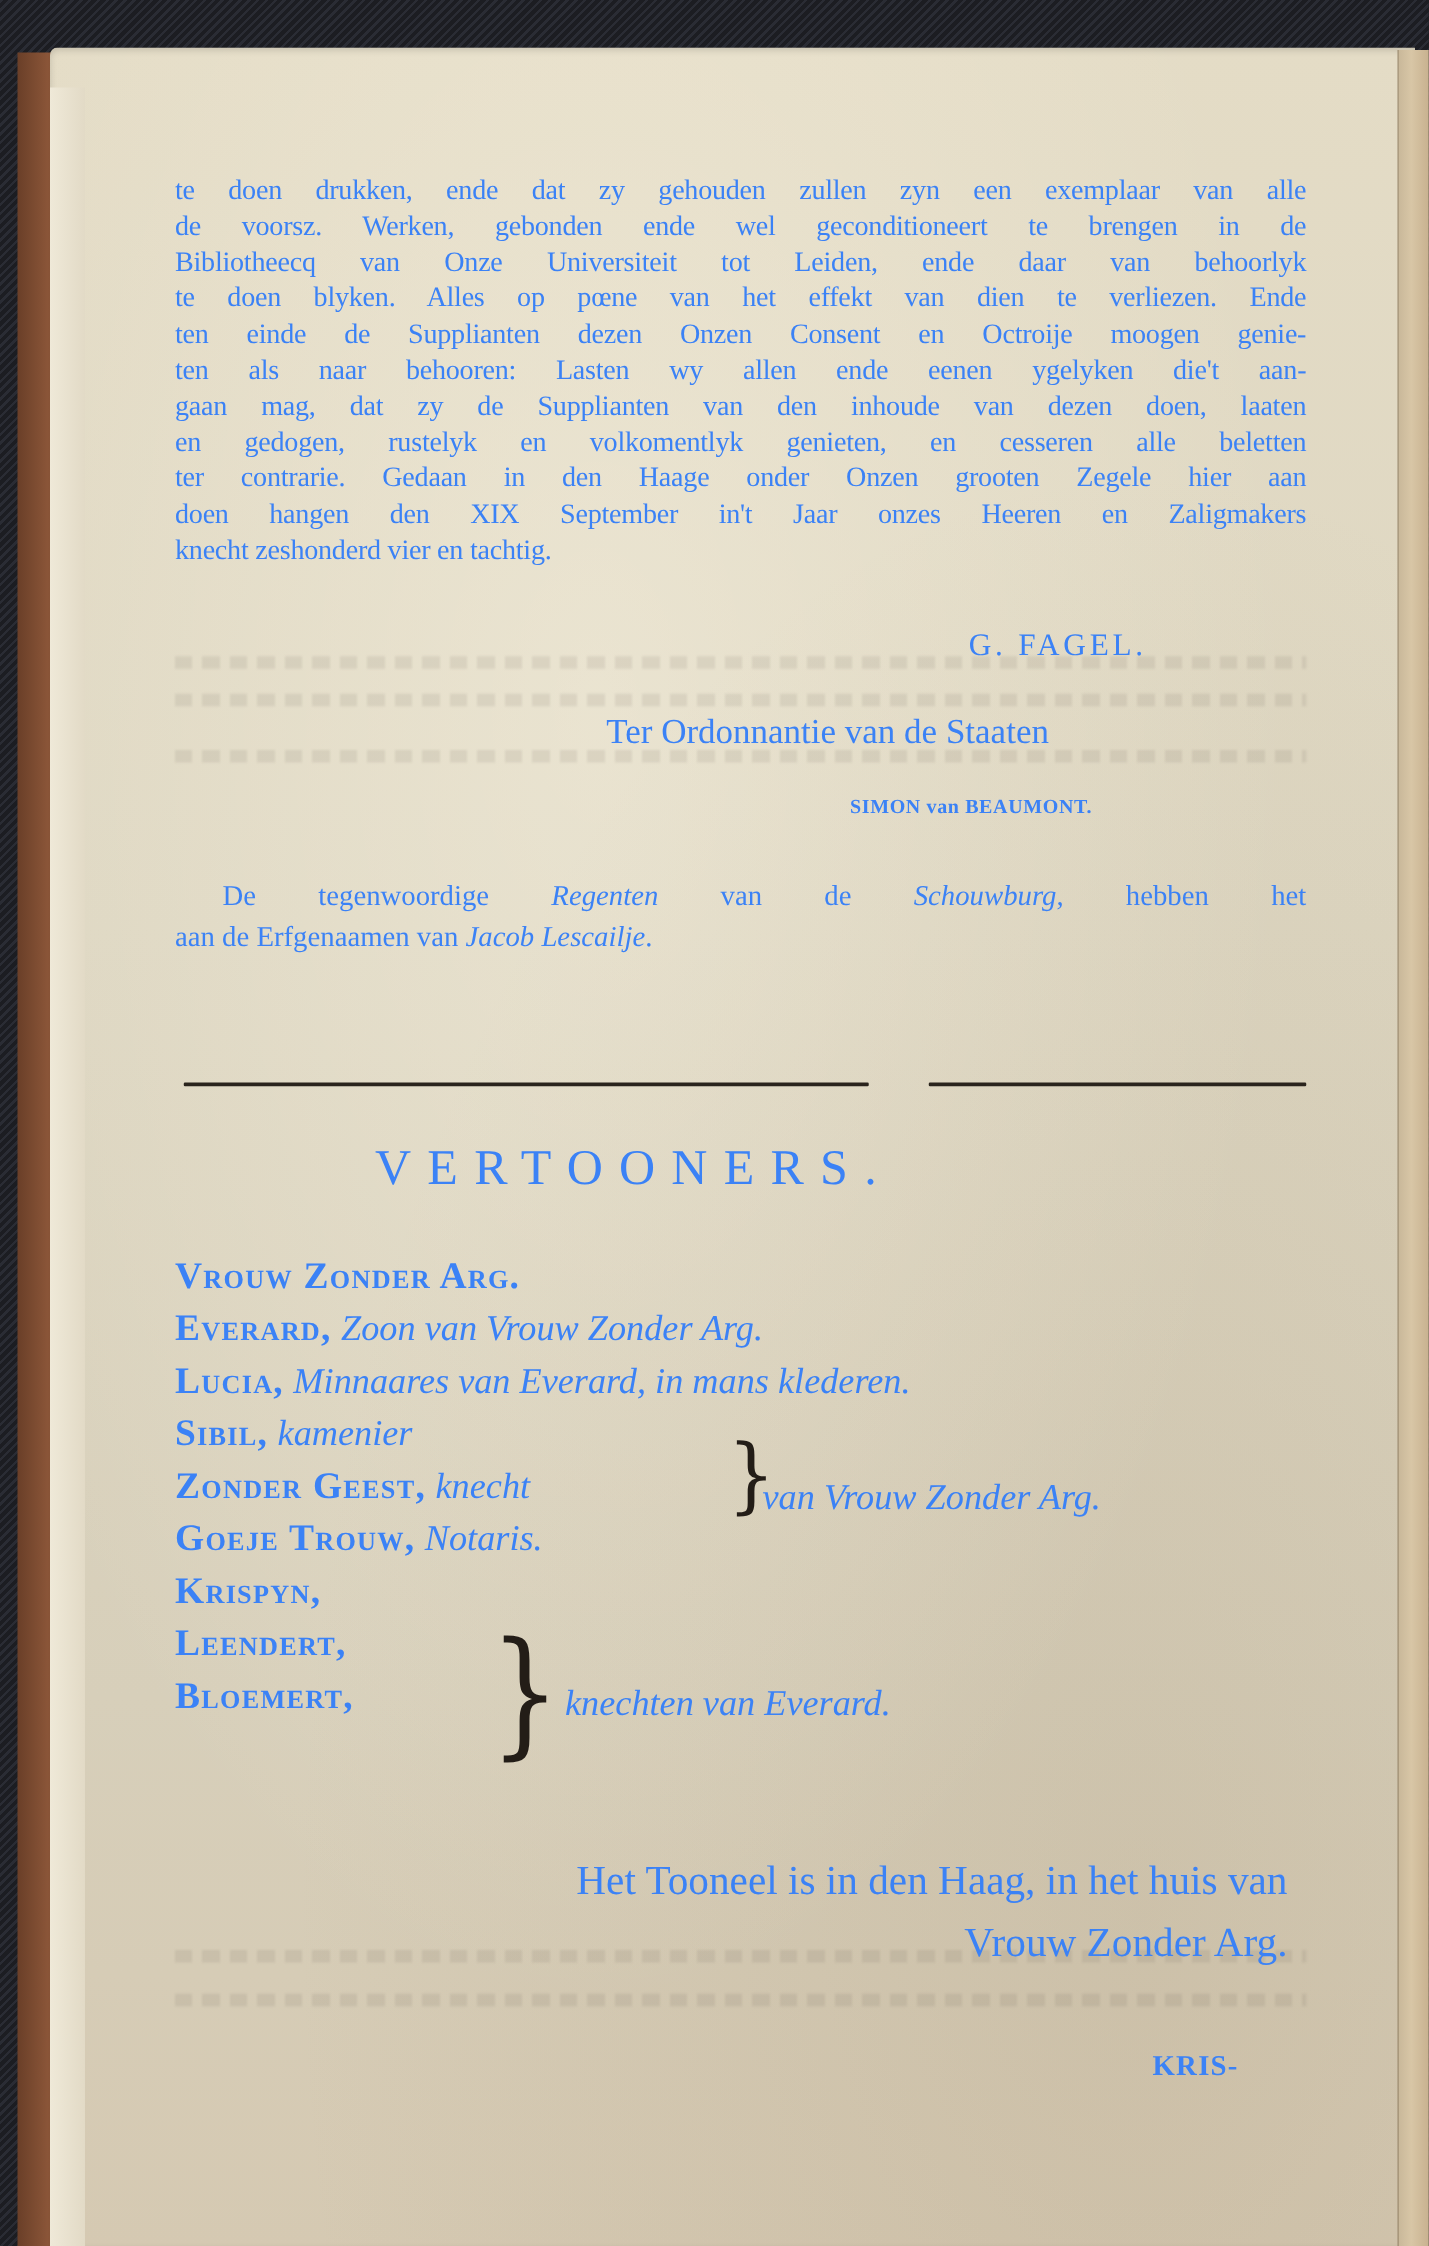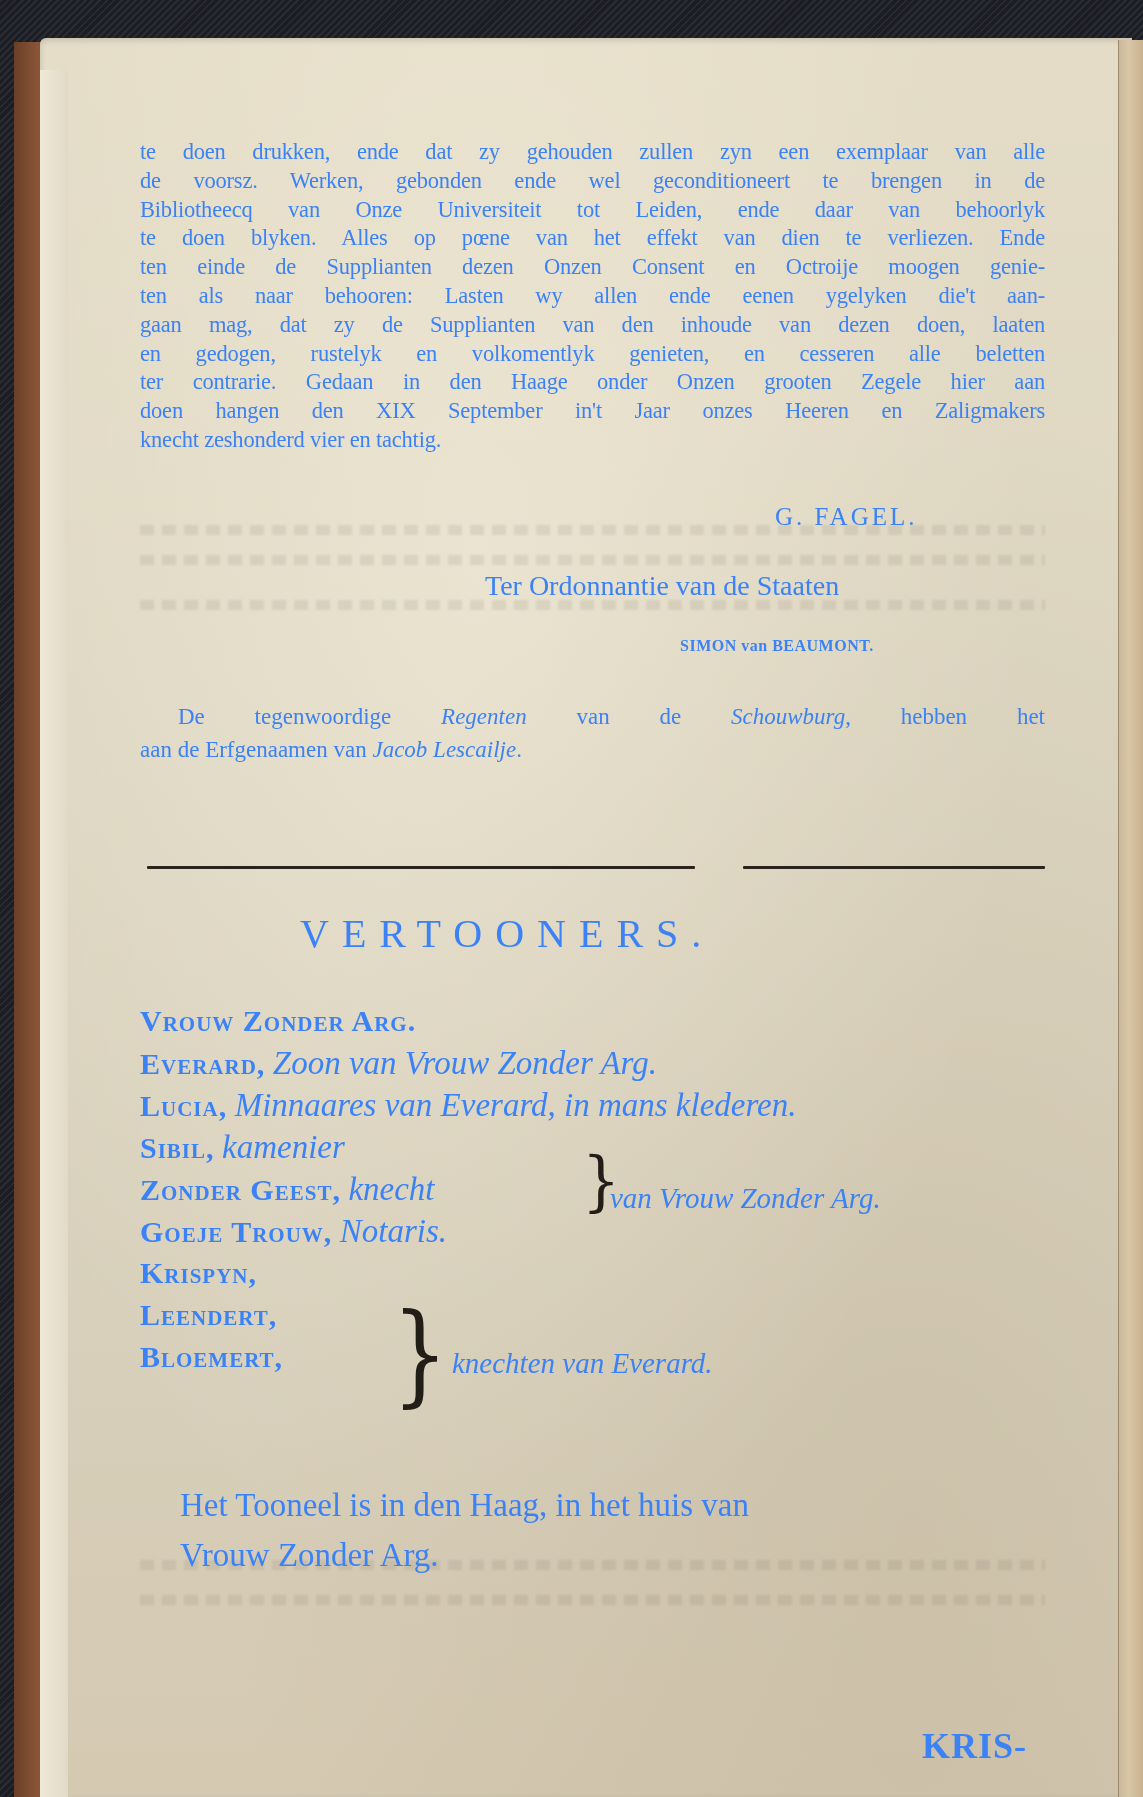--- a/index.html
+++ b/index.html
@@ -66,34 +66,34 @@
   .heading {
     position:absolute; left:300px; top:910px; width:600px;
     font-size:40px; letter-spacing:13px;
   }
   .cast {
     position:absolute; left:140px; top:1000px; width:900px;
     font-size:30px; line-height:42px;
   }
   .cast .row { display:block; white-space:nowrap; height:42px; }
   .sc { font-variant:small-caps; font-weight:bold; letter-spacing:1px; }
-  .cast em { font-size:33px; }
+  .cast em { font-size:29px; }
   .brace {
     position:absolute; font-family:"DejaVu Serif",serif; color:#231d17;
   }
   .brace-1 { left:582px; top:1145px; font-size:60px; transform:scaleY(1.1); }
   .group-1 { position:absolute; left:610px; top:1182px; font-size:29px; font-style:italic; }
   .brace-2 { left:385px; top:1290px; font-size:110px; transform:scaleX(0.8); }
   .group-2 { position:absolute; left:452px; top:1347px; font-size:29px; font-style:italic; }
   .setting {
     position:absolute; left:180px; top:1480px; width:850px;
-    font-size:33px; line-height:50px; text-align:left;
+    font-size:33px; line-height:50px; text-align:right;
   }
   .catchword {
-    position:absolute; left:922px; top:1725px; font-size:36px; font-weight:bold; letter-spacing:1px;font-family:Liberation Serif, serif;
+    position:absolute; left:922px; top:1640px; font-size:23px; font-weight:bold; letter-spacing:1px;font-family:Liberation Serif, serif;
   }
   .ghost {
     position:absolute; left:140px; width:905px; height:10px;
     background:repeating-linear-gradient(90deg, rgba(90,80,70,0.10) 0 14px, transparent 14px 22px);
     filter:blur(1px);
   }
 </style>
 </head>
 <body>
 

